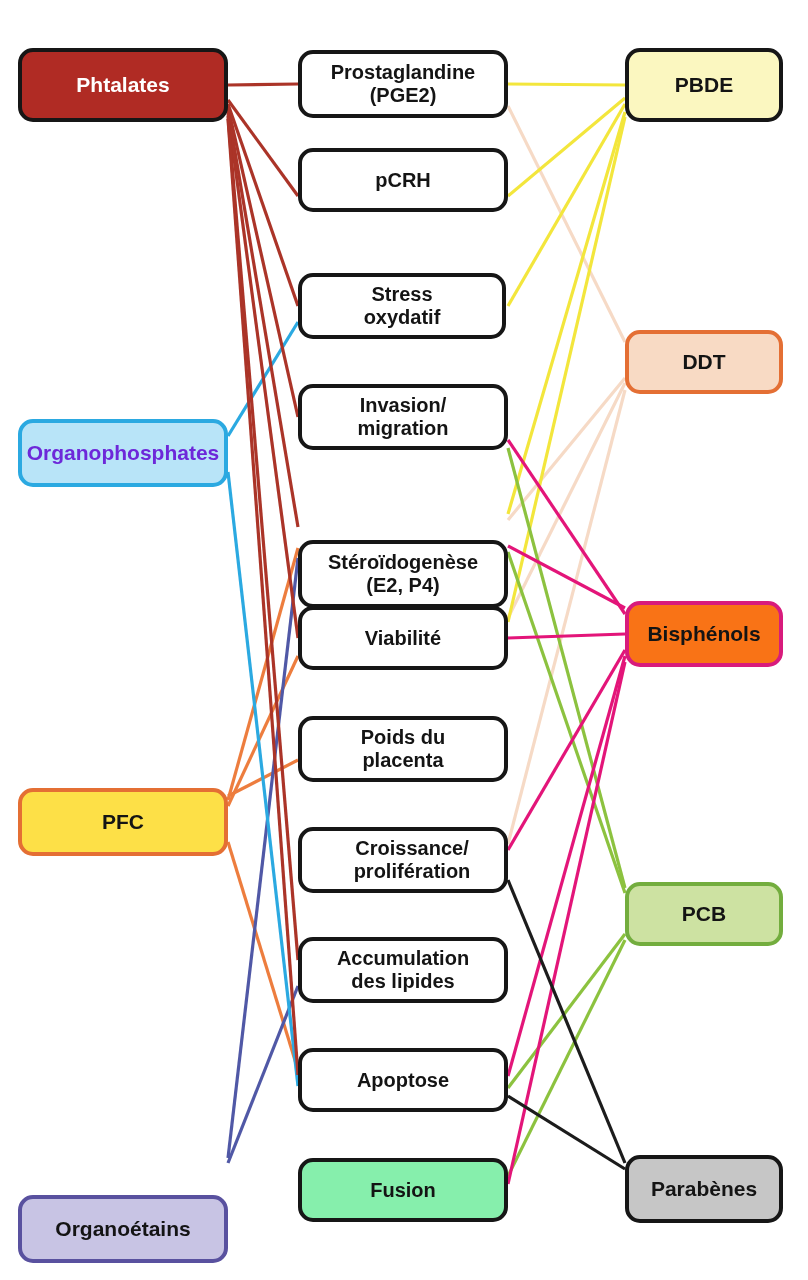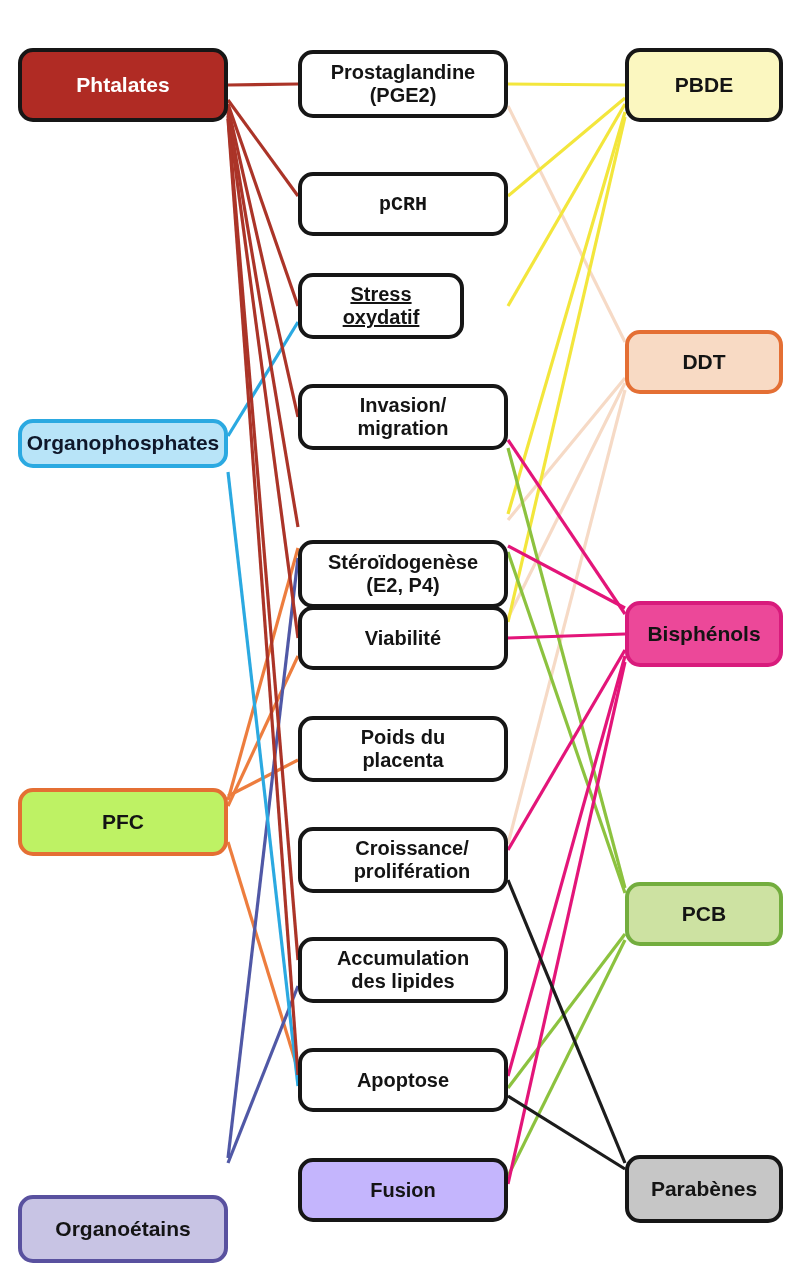--- a/index.html
+++ b/index.html
@@ -72,40 +72,40 @@
       <line x1="625" y1="608" x2="508" y2="546" stroke="#e31579" stroke-width="3.2"></line>
       <line x1="625" y1="634" x2="508" y2="638" stroke="#e31579" stroke-width="3.2"></line>
       <line x1="625" y1="650" x2="508" y2="850" stroke="#e31579" stroke-width="3.2"></line>
       <line x1="625" y1="656" x2="508" y2="1076" stroke="#e31579" stroke-width="3.2"></line>
       <line x1="625" y1="662" x2="508" y2="1184" stroke="#e31579" stroke-width="3.2"></line>
       <line x1="625" y1="1163" x2="508" y2="880" stroke="#1c1c1c" stroke-width="3.2"></line>
       <line x1="625" y1="1169" x2="508" y2="1096" stroke="#1c1c1c" stroke-width="3.2"></line>
     </svg>
   <div id="diagram">
       <div class="node left" style="left: 18px; top: 48px; width: 210px; height: 74px; background: rgb(176, 43, 36); border-color: rgb(22, 22, 22); color: rgb(255, 255, 255);"><span>Phtalates</span></div>
-      <div class="node left" style="left: 18px; top: 419px; width: 210px; height: 49px; background: rgb(184, 228, 248); border-color: rgb(43, 169, 225); color: #0f172a;"><span>Organophosphates</span></div>
-      <div class="node left" style="left: 18px; top: 788px; width: 210px; height: 68px; background: #bef264; border-color: rgb(228, 111, 52); color: rgb(20, 20, 20);"><span>PFC</span></div>
+      <div class="node left" style="left: 18px; top: 419px; width: 210px; height: 68px; background: rgb(184, 228, 248); border-color: rgb(43, 169, 225); color: #6d28d9;"><span>Organophosphates</span></div>
+      <div class="node left" style="left: 18px; top: 788px; width: 210px; height: 68px; background: #fde047; border-color: rgb(228, 111, 52); color: rgb(20, 20, 20);"><span>PFC</span></div>
       <div class="node left" style="left: 18px; top: 1155px; width: 210px; height: 68px; background: rgb(200, 196, 228); border-color: rgb(89, 81, 159); color: rgb(20, 20, 20); margin-top: 40px;"><span>Organoétains</span></div>
       <div class="node middle" style="left: 298px; top: 50px; width: 210px; height: 68px; background: rgb(255, 255, 255); border-color: rgb(22, 22, 22); color: rgb(20, 20, 20);"><span>Prostaglandine
 (PGE2)</span></div>
-      <div class="node middle" style="left: 298px; top: 172px; width: 210px; height: 64px; background: rgb(255, 255, 255); border-color: rgb(22, 22, 22); color: rgb(20, 20, 20); font-family: Liberation Mono, monospace;"><span>pCRH</span></div>
-      <div class="node middle" style="left: 298px; top: 273px; width: 166px; height: 66px; background: rgb(255, 255, 255); border-color: rgb(22, 22, 22); color: rgb(20, 20, 20); text-decoration: underline;"><span>Stress
+      <div class="node middle" style="left: 298px; top: 148px; width: 210px; height: 64px; background: rgb(255, 255, 255); border-color: rgb(22, 22, 22); color: rgb(20, 20, 20);"><span>pCRH</span></div>
+      <div class="node middle" style="left: 298px; top: 273px; width: 208px; height: 66px; background: rgb(255, 255, 255); border-color: rgb(22, 22, 22); color: rgb(20, 20, 20);"><span>Stress
 oxydatif</span></div>
       <div class="node middle" style="left: 298px; top: 384px; width: 210px; height: 66px; background: rgb(255, 255, 255); border-color: rgb(22, 22, 22); color: rgb(20, 20, 20);"><span>Invasion/
 migration</span></div>
       <div class="node middle" style="left: 298px; top: 494px; width: 210px; height: 68px; background: rgb(255, 255, 255); border-color: rgb(22, 22, 22); color: rgb(20, 20, 20); margin-top: 46px;"><span>Stéroïdogenèse
 (E2, P4)</span></div>
       <div class="node middle" style="left: 298px; top: 606px; width: 210px; height: 64px; background: rgb(255, 255, 255); border-color: rgb(22, 22, 22); color: rgb(20, 20, 20);"><span>Viabilité</span></div>
       <div class="node middle" style="left: 298px; top: 716px; width: 210px; height: 66px; background: rgb(255, 255, 255); border-color: rgb(22, 22, 22); color: rgb(20, 20, 20);"><span>Poids du
 placenta</span></div>
       <div class="node middle" style="left: 298px; top: 827px; width: 210px; height: 66px; background: rgb(255, 255, 255); border-color: rgb(22, 22, 22); color: rgb(20, 20, 20); padding-left: 18px;"><span>Croissance/
 prolifération</span></div>
       <div class="node middle" style="left: 298px; top: 937px; width: 210px; height: 66px; background: rgb(255, 255, 255); border-color: rgb(22, 22, 22); color: rgb(20, 20, 20);"><span>Accumulation
 des lipides</span></div>
       <div class="node middle" style="left: 298px; top: 1048px; width: 210px; height: 64px; background: rgb(255, 255, 255); border-color: rgb(22, 22, 22); color: rgb(20, 20, 20);"><span>Apoptose</span></div>
-      <div class="node middle" style="left: 298px; top: 1158px; width: 210px; height: 64px; background: #c4b5fd; border-color: rgb(22, 22, 22); color: rgb(20, 20, 20);"><span>Fusion</span></div>
+      <div class="node middle" style="left: 298px; top: 1158px; width: 210px; height: 64px; background: #86efac; border-color: rgb(22, 22, 22); color: rgb(20, 20, 20);"><span>Fusion</span></div>
       <div class="node right" style="left: 625px; top: 48px; width: 158px; height: 74px; background: rgb(251, 247, 192); border-color: rgb(22, 22, 22); color: rgb(20, 20, 20);"><span>PBDE</span></div>
       <div class="node right" style="left: 625px; top: 330px; width: 158px; height: 64px; background: rgb(248, 218, 196); border-color: rgb(228, 111, 52); color: rgb(20, 20, 20);"><span>DDT</span></div>
-      <div class="node right" style="left: 625px; top: 601px; width: 158px; height: 66px; background: #ec4899; border-color: rgb(216, 27, 124); color: rgb(20, 20, 20);"><span>Bisphénols</span></div>
+      <div class="node right" style="left: 625px; top: 601px; width: 158px; height: 66px; background: #f97316; border-color: rgb(216, 27, 124); color: rgb(20, 20, 20);"><span>Bisphénols</span></div>
       <div class="node right" style="left: 625px; top: 882px; width: 158px; height: 64px; background: rgb(205, 226, 162); border-color: rgb(115, 173, 62); color: rgb(20, 20, 20);"><span>PCB</span></div>
       <div class="node right" style="left: 625px; top: 1155px; width: 158px; height: 68px; background: rgb(198, 198, 198); border-color: rgb(22, 22, 22); color: rgb(20, 20, 20);"><span>Parabènes</span></div>
     </div>
 </div>
 
 </body></html>

